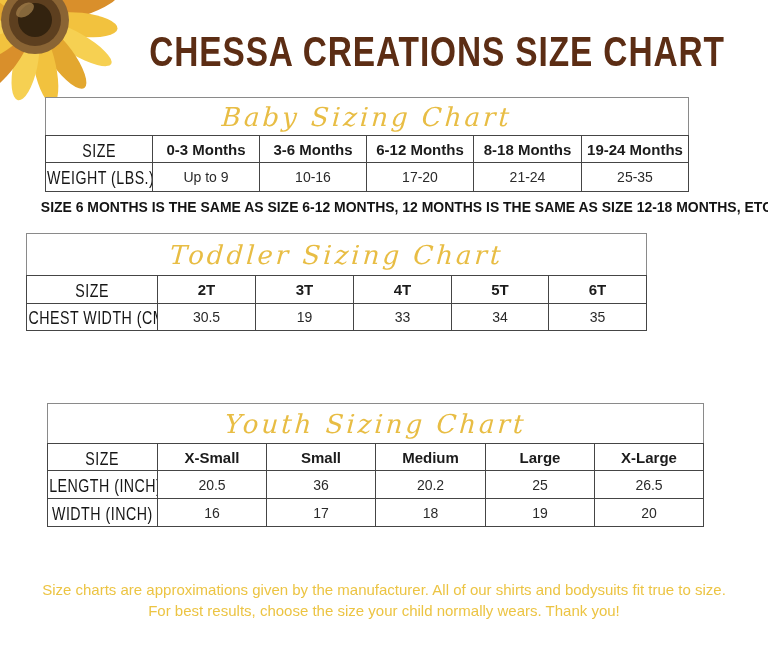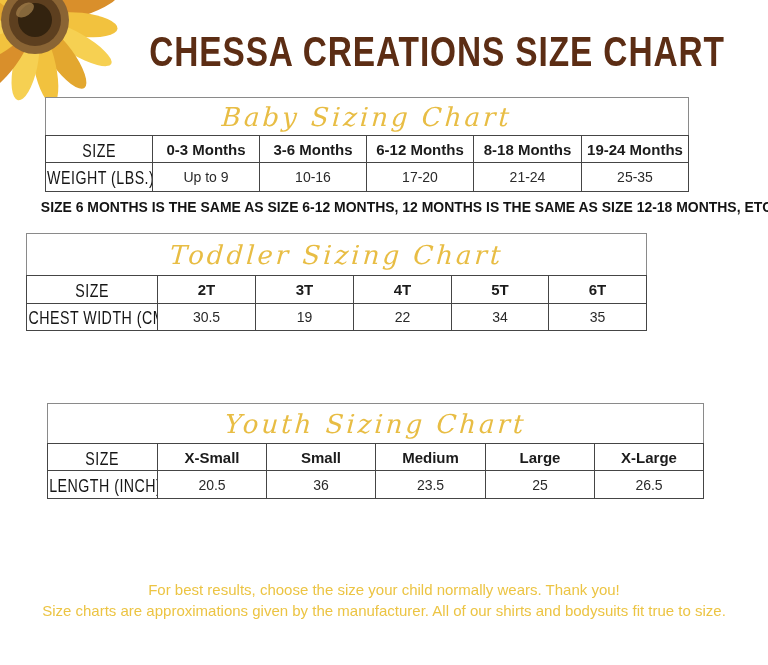--- a/index.html
+++ b/index.html
@@ -204,21 +204,21 @@
       <td>2T</td>
       <td>3T</td>
       <td>4T</td>
       <td>5T</td>
       <td>6T</td>
     </tr>
     <tr class="data-row">
       <td><span class="hand">CHEST WIDTH (CM.)</span></td>
       <td>30.5</td>
       <td>19</td>
-      <td>22</td>
+      <td>33</td>
       <td>34</td>
       <td>35</td>
     </tr>
   </tbody>
 </table>
 
 <table class="size-table youth">
   <colgroup>
     <col style="width:110px">
       <col style="width:109px">
@@ -238,23 +238,31 @@
       <td>X-Small</td>
       <td>Small</td>
       <td>Medium</td>
       <td>Large</td>
       <td>X-Large</td>
     </tr>
     <tr class="data-row">
       <td><span class="hand">LENGTH (INCH)</span></td>
       <td>20.5</td>
       <td>36</td>
-      <td>23.5</td>
+      <td>20.2</td>
       <td>25</td>
       <td>26.5</td>
     </tr>
+    <tr class="data-row">
+      <td><span class="hand">WIDTH (INCH)</span></td>
+      <td>16</td>
+      <td>17</td>
+      <td>18</td>
+      <td>19</td>
+      <td>20</td>
+    </tr>
   </tbody>
 </table>
 
 <div class="footer-note">
+  <div>Size charts are approximations given by the manufacturer. All of our shirts and bodysuits fit true to size.</div>
   <div>For best results, choose the size your child normally wears. Thank you!</div>
-  <div>Size charts are approximations given by the manufacturer. All of our shirts and bodysuits fit true to size.</div>
 </div>
 
 </body></html>

